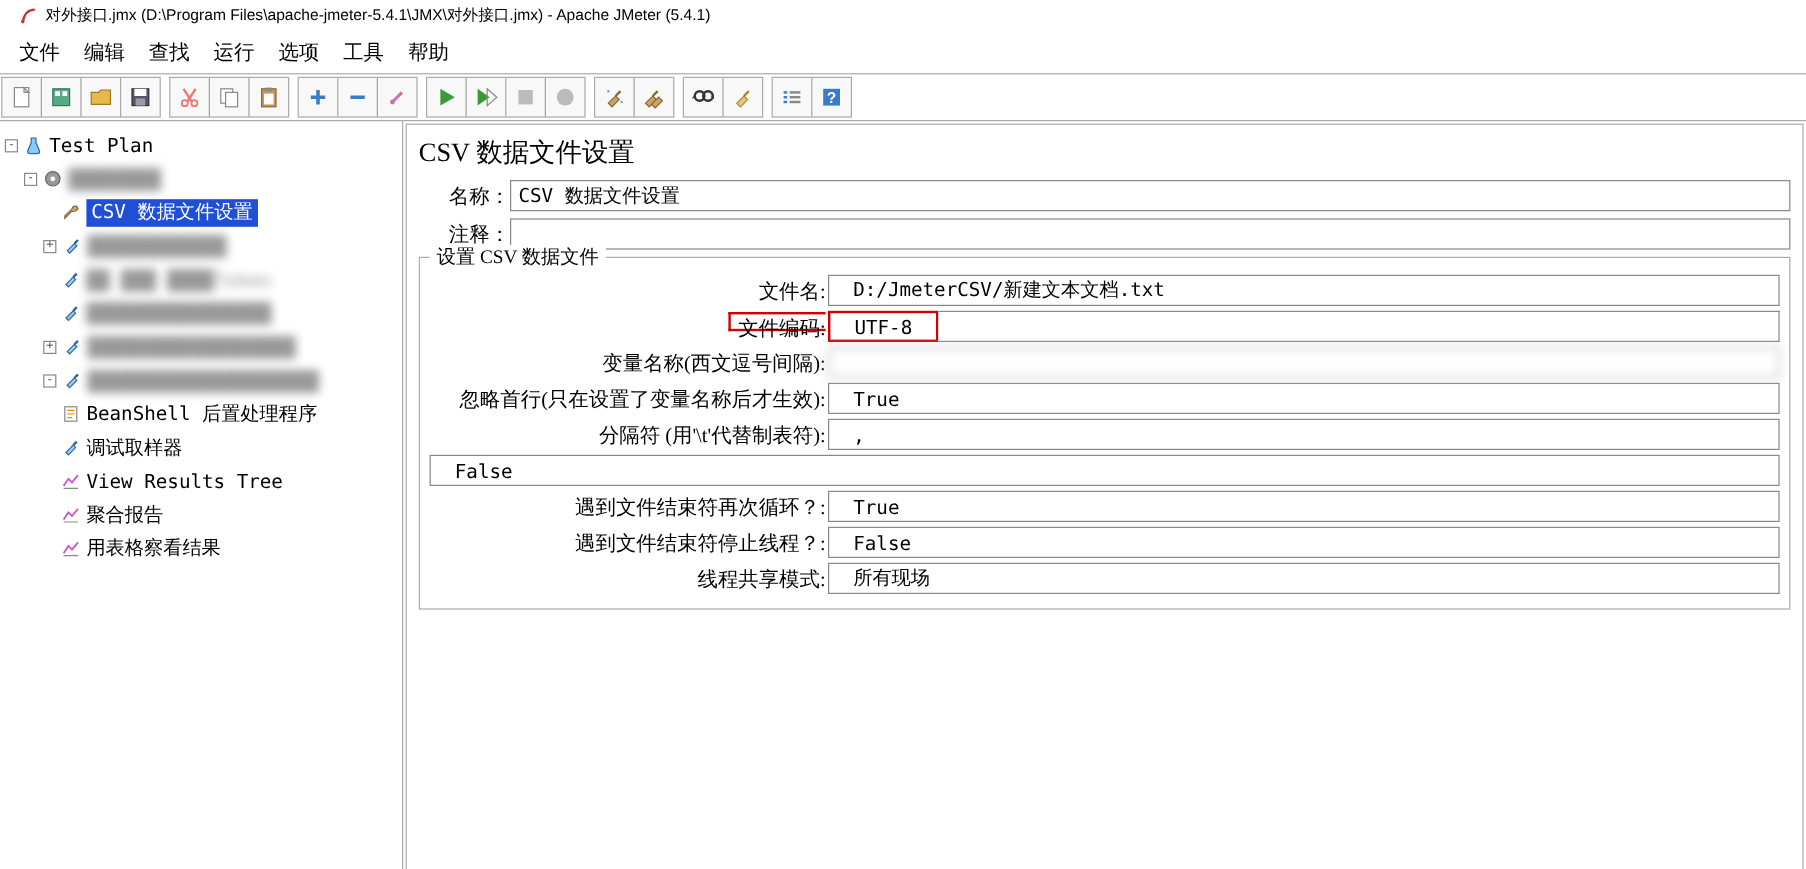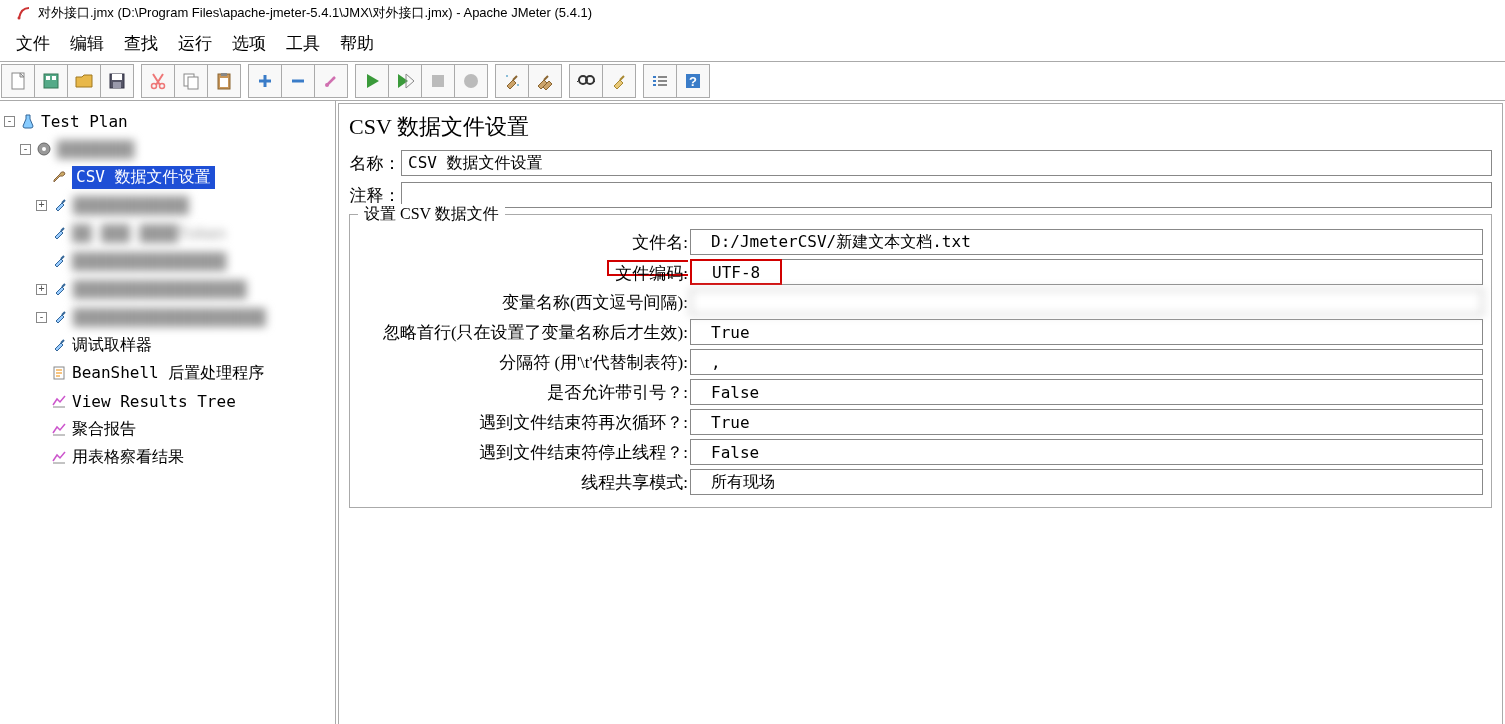--- a/index.html
+++ b/index.html
@@ -16,21 +16,21 @@
 .tree-panel { width: 336px; border-right: 1px solid #aaa; padding: 6px 4px; font-family: "SimSun", monospace; font-size: 16px; overflow: hidden; }
 .tree-row { display: flex; align-items: center; height: 28px; white-space: nowrap; }
 .tree-toggle { width: 11px; height: 11px; border: 1px solid #888; display: inline-flex; align-items: center; justify-content: center; font-size: 10px; line-height: 1; margin-right: 4px; color: #555; font-family: monospace; cursor: default; }
 .tree-spacer { display: inline-block; }
 .tree-icon { width: 18px; height: 18px; display: inline-flex; align-items: center; justify-content: center; margin-right: 4px; }
 .selected-node { background: #1e4fd6; color: #fff; padding: 1px 4px; }
 .blur-text { filter: blur(4px); color: #999; }
 .content-panel { flex: 1; padding: 8px 10px; border: 1px solid #aaa; margin: 2px; overflow: auto; }
 .panel-title { font-size: 22px; font-family: "SimSun", serif; margin-bottom: 8px; }
 .form-row { display: flex; align-items: center; margin-bottom: 6px; }
-.form-label { font-size: 17px; width: 52px; text-align: center; font-family: Liberation Serif, serif; }
+.form-label { font-size: 17px; width: 52px; text-align: right; font-family: Liberation Serif, serif; margin-left: 24px; }
 .form-input { flex: 1; border: 1px solid #888; height: 26px; padding: 2px 6px; font-size: 16px; font-family: "SimSun", monospace; background: #fff; }
 .group-box { border: 1px solid #aaa; margin-top: 5px; position: relative; padding: 14px 8px 8px 8px; }
 .group-title { position: absolute; top: -11px; left: 8px; background: #fff; padding: 0 6px; font-size: 16px; font-family: "SimSun", serif; }
 .prop-row { display: flex; align-items: center; margin-bottom: 4px; }
 .prop-label { width: 332px; text-align: right; font-size: 17px; font-family: "SimSun", serif; padding-right: 2px; }
 .prop-value { flex: 1; border: 1px solid #888; height: 26px; padding: 2px 20px; font-size: 16px; font-family: "SimSun", monospace; background: #fff; }
 .blur-field { filter: blur(4px); }
 </style>
 </head>
 <body>
@@ -272,35 +272,35 @@
             <path d="M4 12 L10 6 L12 8 L6 14 Z" fill="#9cf" stroke="#369"></path>
             <path d="M10 6 L13 3" stroke="#369" stroke-width="2"></path>
           </svg>
         </span>
       <span class="blur-text">████████████████████</span>
     </div>
     <div class="tree-row">
       <span class="tree-spacer" style="width:46px"></span>
       <span class="tree-icon">
           <svg width="16" height="16" viewBox="0 0 16 16">
-            <path d="M4 12 L10 6 L12 8 L6 14 Z" fill="#9cf" stroke="#369"></path>
-            <path d="M10 6 L13 3" stroke="#369" stroke-width="2"></path>
-          </svg>
-        </span>
-      <span>调试取样器</span>
-    </div>
-    <div class="tree-row">
-      <span class="tree-spacer" style="width:46px"></span>
-      <span class="tree-icon">
-          <svg width="16" height="16" viewBox="0 0 16 16">
             <rect x="3" y="2" width="10" height="12" fill="#fff" stroke="#888"></rect>
             <path d="M5 5 L11 5 M5 8 L11 8 M5 11 L9 11" stroke="#e80"></path>
           </svg>
         </span>
       <span>BeanShell 后置处理程序</span>
+    </div>
+    <div class="tree-row">
+      <span class="tree-spacer" style="width:46px"></span>
+      <span class="tree-icon">
+          <svg width="16" height="16" viewBox="0 0 16 16">
+            <path d="M4 12 L10 6 L12 8 L6 14 Z" fill="#9cf" stroke="#369"></path>
+            <path d="M10 6 L13 3" stroke="#369" stroke-width="2"></path>
+          </svg>
+        </span>
+      <span>调试取样器</span>
     </div>
     <div class="tree-row">
       <span class="tree-spacer" style="width:46px"></span>
       <span class="tree-icon">
           <svg width="16" height="16" viewBox="0 0 16 16">
             <path d="M2 12 L6 6 L9 9 L14 3" stroke="#c5c" stroke-width="1.5" fill="none"></path>
             <path d="M2 14 L14 14" stroke="#888"></path>
           </svg>
         </span>
       <span>View Results Tree</span>
@@ -354,21 +354,20 @@
       </div>
       <div class="prop-row">
         <span class="prop-label">忽略首行(只在设置了变量名称后才生效):</span>
         <input class="prop-value" value="True" style="">
       </div>
       <div class="prop-row">
         <span class="prop-label">分隔符 (用'\t'代替制表符):</span>
         <input class="prop-value" value="," style="">
       </div>
       <div class="prop-row">
-        <span class="prop-label">是否允许带引号？:</span>
         <input class="prop-value" value="False" style="">
       </div>
       <div class="prop-row">
         <span class="prop-label">遇到文件结束符再次循环？:</span>
         <input class="prop-value" value="True" style="">
       </div>
       <div class="prop-row">
         <span class="prop-label">遇到文件结束符停止线程？:</span>
         <input class="prop-value" value="False" style="">
       </div>

